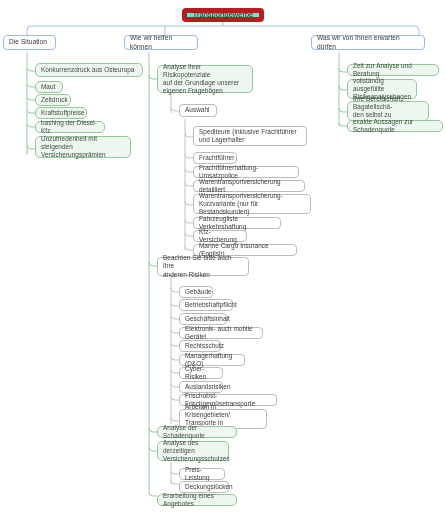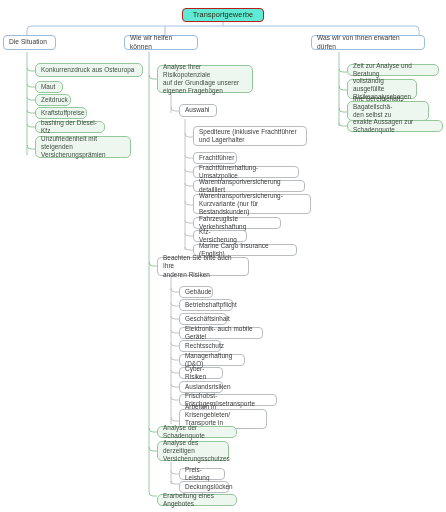--- a/index.html
+++ b/index.html
@@ -22,21 +22,21 @@
     border-radius:4px;
     padding:2px 5px;
     font-size:6.4px;
     line-height:8.2px;
     color:#3a3a3a;
     white-space:pre-line;
     letter-spacing:0.05px;
   }
   .node.root{
     background:#5eead4;
-    border:1px solid #b91c1c;
+    border:5px solid #b91c1c;
     border-radius:4px;
     color:#2f2a10;
     font-size:7.4px;
     justify-content:center;
     box-shadow:0 0 0 0.5px rgba(0,0,0,0.03);
   }
   .node.branch{
     background:#ffffff;
     border:1px solid #9dbbdc;
     color:#3a3a3a;

